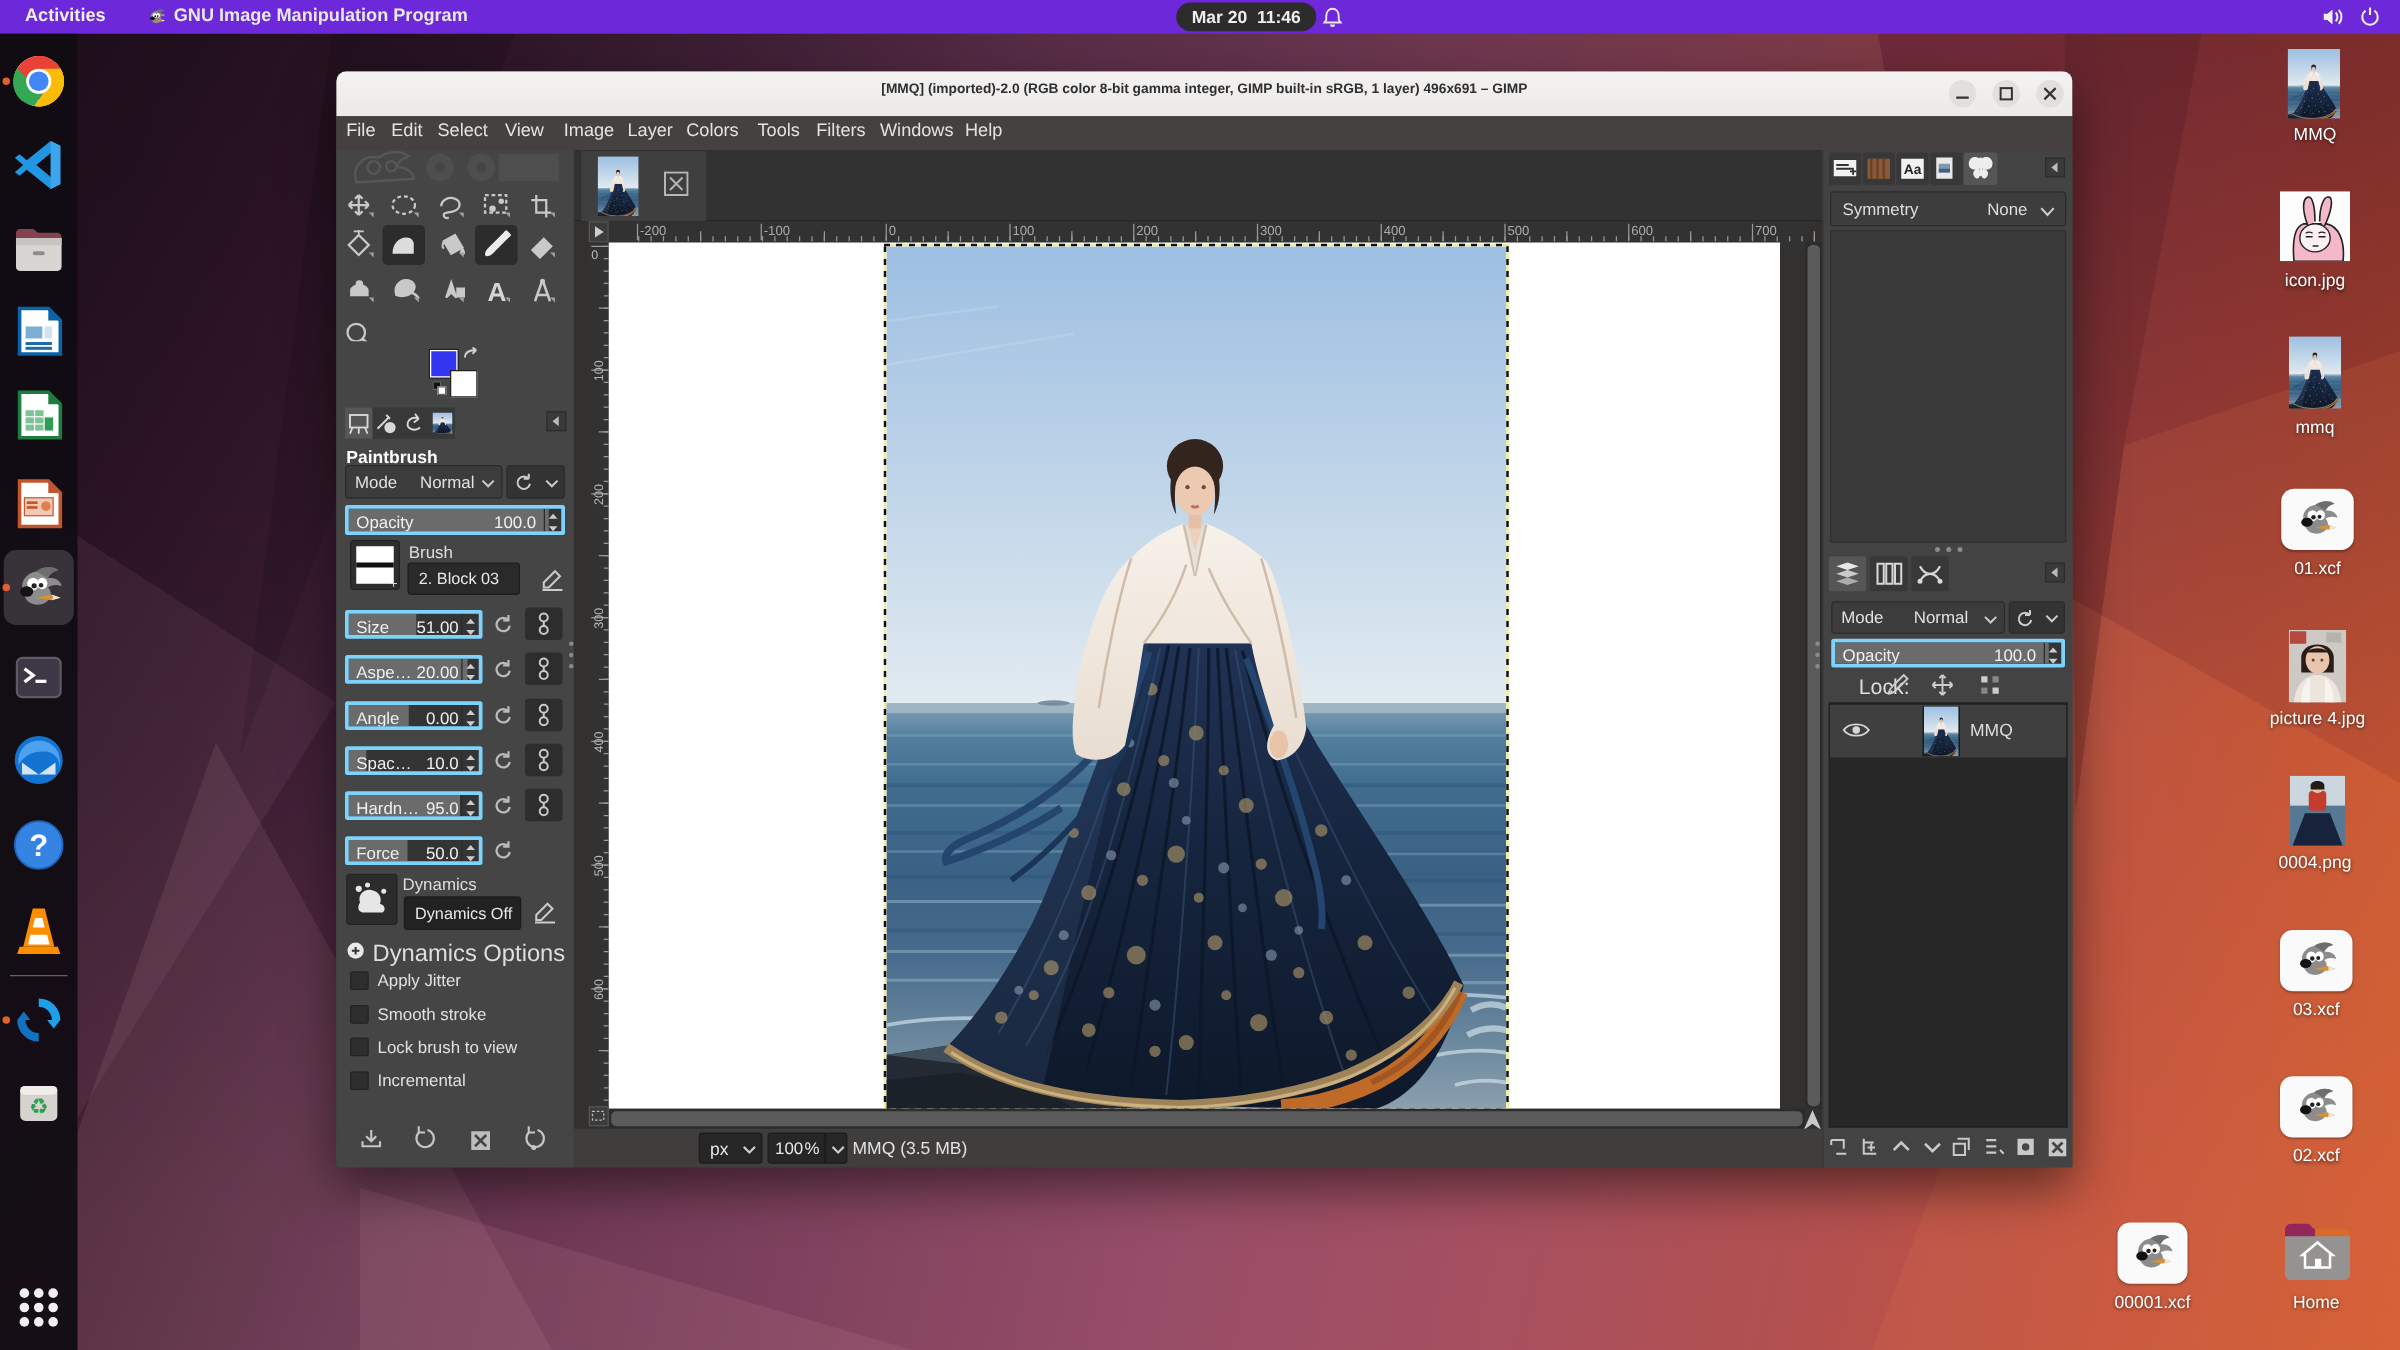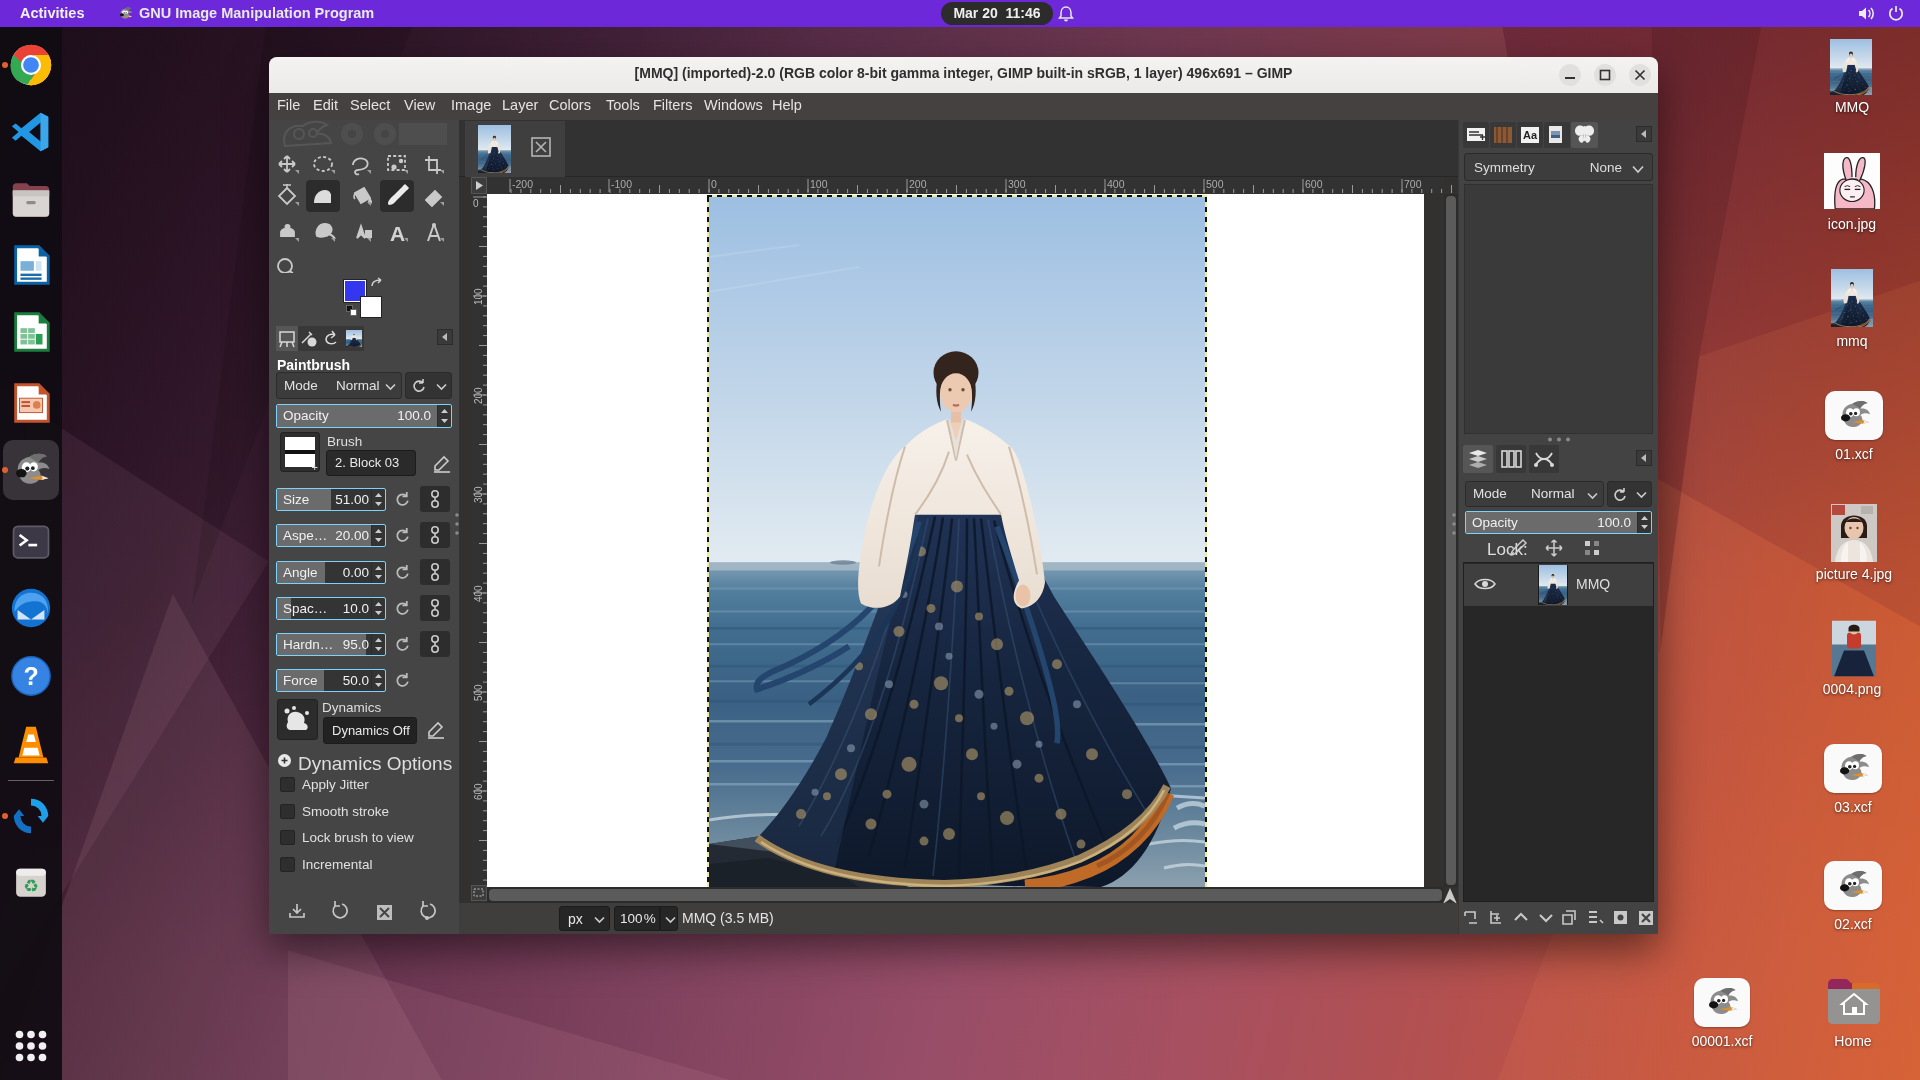--- a/index.html
+++ b/index.html
@@ -27,33 +27,33 @@
 .dicon { position:absolute; left:8px; width:46px; height:46px; }
 .ddot { position:absolute; left:2px; width:6px; height:6px; border-radius:50%; background:#e2602f; }
 
 
 .desk { position:absolute; color:#fff; font-size:14px; text-align:center; text-shadow:0 1px 3px rgba(0,0,0,.65); white-space:nowrap; }
 .xcficon { position:absolute; background:#fbfafa; border-radius:10px; box-shadow:0 1px 2px rgba(0,0,0,.3); }
 
 
 #win { position:absolute; left:269px; top:57px; width:1389px; height:877px; border-radius:8px 8px 2px 2px; box-shadow:0 16px 40px rgba(0,0,0,.5); overflow:hidden; background:#454545;}
 #titlebar { position:absolute; left:0; top:0; width:100%; height:36px; background:linear-gradient(#f5f3f2,#eceae8); }
-#titlebar .t { position:absolute; left:0; right:0; top:8px; text-align:center; font-weight:700; font-size:14px; color:#2f2f2f; }
+#titlebar .t { position:absolute; left:0; right:0; top:8px; text-align:center; font-weight:700; font-size:11px; color:#2f2f2f; }
 .wbtn { position:absolute; top:7px; width:22px; height:22px; border-radius:50%; background:#e2e0de; color:#333; }
 #menubar { position:absolute; left:0; top:36px; width:100%; height:27px; background:#454140; color:#e5e3e2; font-size:14.5px; }
 #menubar span { position:absolute; top:4px; }
 
 #toolbox { position:absolute; left:0; top:63px; width:190px; height:814px; background:#454545; font-size:13.5px; color:#dedede;}
 #canvasarea { position:absolute; left:190px; top:63px; width:999px; height:814px; background:#333130; }
 #rightdock { position:absolute; left:1189px; top:63px; width:200px; height:814px; background:#434343; border-left:1px solid #393939; font-size:13.5px; color:#dedede;}
 
 
 .toolhl { position:absolute; width:34px; height:32px; background:#2c2c2c; border-radius:4px; }
 .combo { position:absolute; background:#3c3c3c; border:1px solid #2b2b2b; border-radius:3px; color:#e2e2e2; }
-.spinscale { position:absolute; background:#343434; border:1px solid #7dd3fc; border-radius:2px; overflow:hidden; color:#f0f0f0; }
+.spinscale { position:absolute; background:#343434; border:3px solid #7dd3fc; border-radius:2px; overflow:hidden; color:#f0f0f0; }
 .spinscale .fill { position:absolute; left:0; top:0; bottom:0; background:#6b6b6b; }
 .spinscale .lab { position:absolute; left:6px; top:3px; font-size:13.5px; }
 .spinscale .val { position:absolute; right:16px; top:3px; font-size:13.5px; }
 .spinner { position:absolute; right:0; top:0; bottom:0; width:14px; border-left:1px solid #2b2b2b; color:#cfcfcf; }
 .linkbtn { position:absolute; width:30px; height:26px; background:#2d2d2d; border-radius:3px; }
 .cb { position:absolute; width:15px; height:15px; background:#2e2e2e; border:1px solid #232323; border-radius:2px; }
 .cbl { position:absolute; font-size:13.5px; color:#e0e0e0; }
 
 
 #tabstrip { position:absolute; left:0; top:0; width:100%; height:57px; background:#323232; border-bottom:1px solid #262626;}

